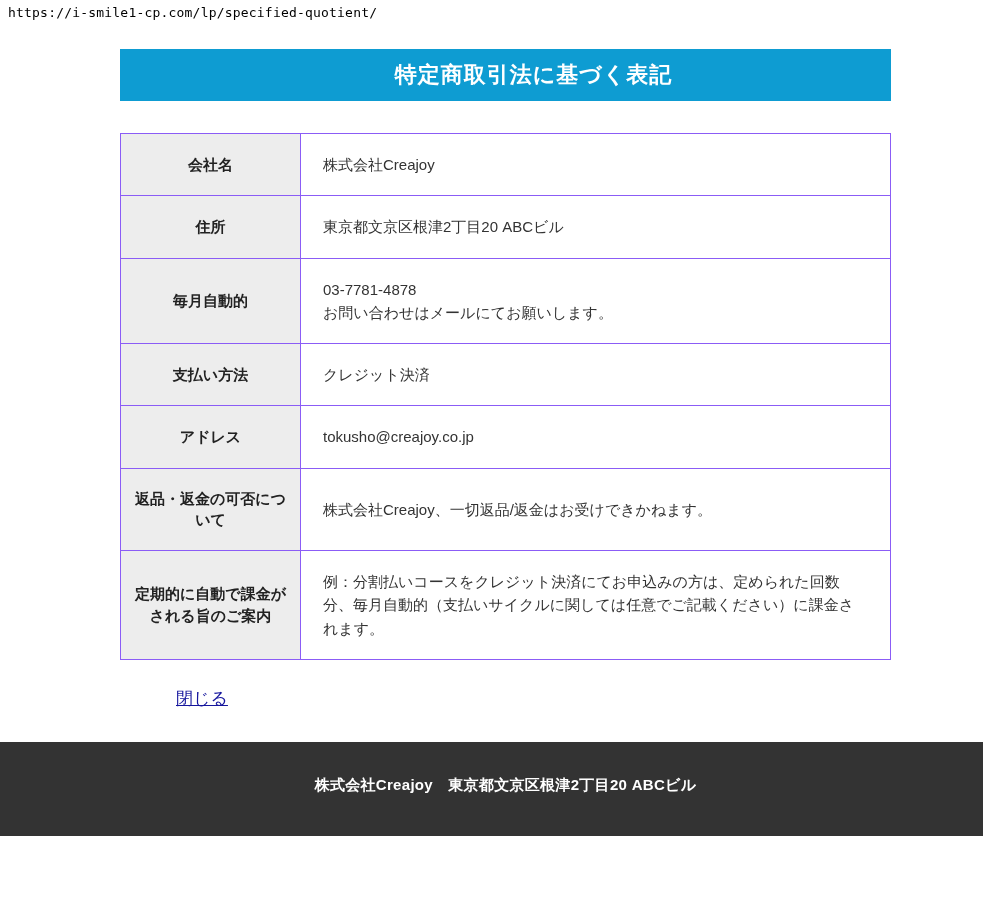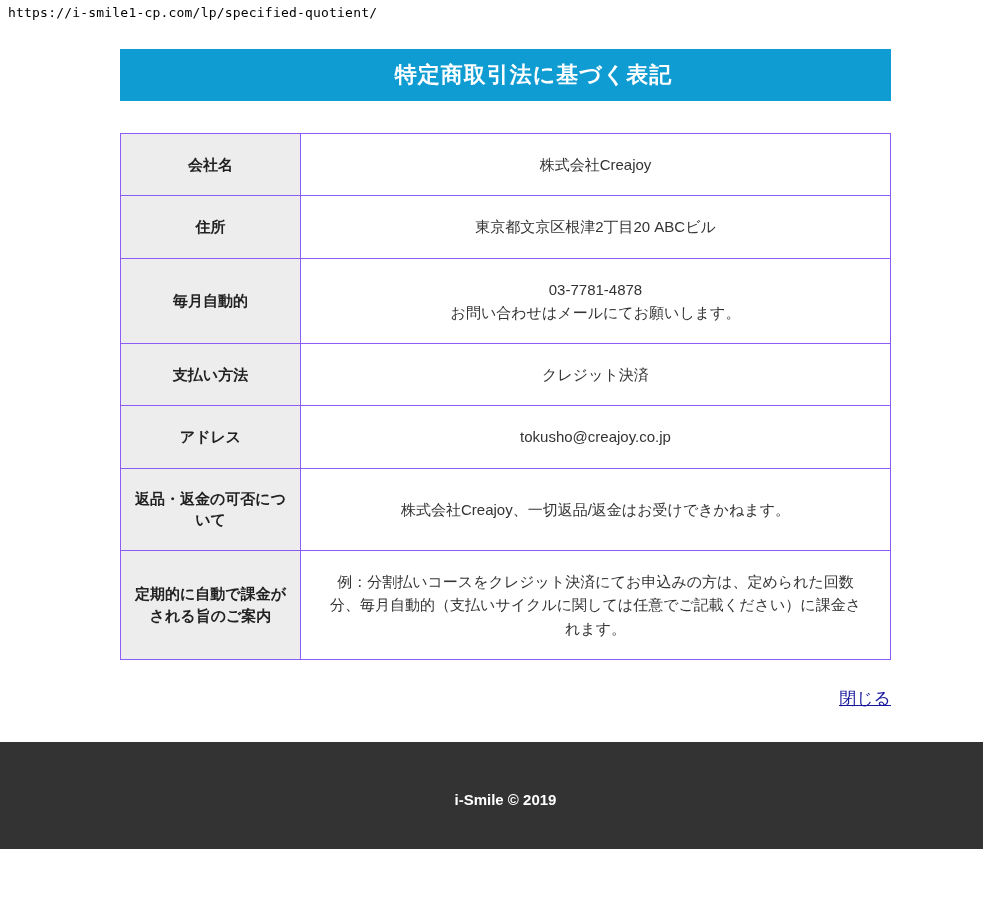--- a/index.html
+++ b/index.html
@@ -53,24 +53,24 @@
     color: #222;
     text-align: center;
     padding: 19px 12px;
     line-height: 1.45;
   }
   table.info-table td {
     padding: 19px 22px;
     color: #333;
     line-height: 1.55;
     white-space: pre-line;
-    text-align: center;
+    text-align: left;
   }
   .close-wrap {
-    text-align: right;
+    text-align: left;
     margin-top: 27px;
     text-decoration: underline;
   }
   .close-link {
     color: #15159d;
     font-size: 17px;
     text-decoration: underline;
     cursor: pointer;
   }
   .footer {
@@ -136,14 +136,14 @@
     </tbody>
   </table>
 
   <div class="close-wrap">
     <a href="#" class="close-link">閉じる</a>
   </div>
 
 </div>
 
 <div class="footer">
-  <div class="footer-line2">i-Smile © 2019</div>
+  <div class="footer-line1">株式会社Creajoy　東京都文京区根津2丁目20 ABCビル</div>
 </div>
 
 </body></html>

